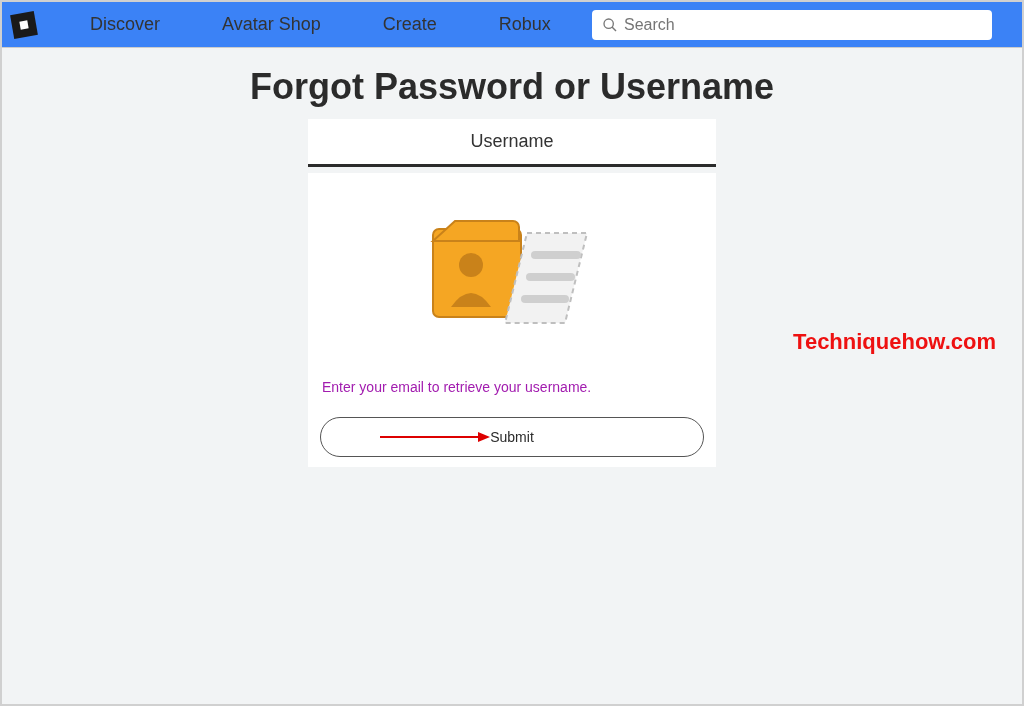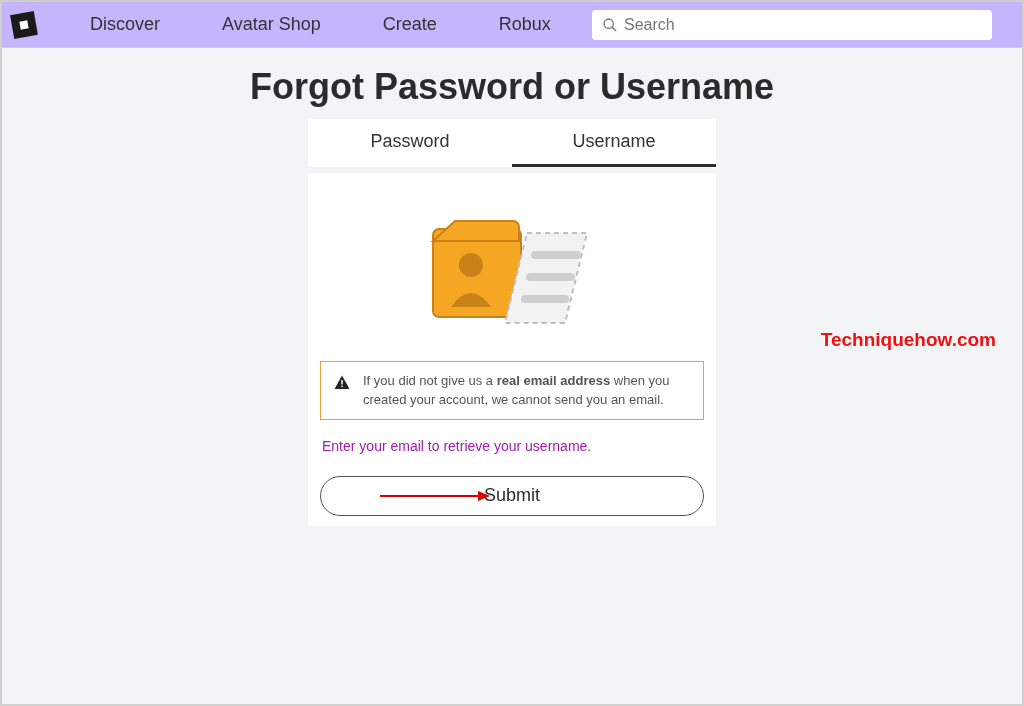--- a/index.html
+++ b/index.html
@@ -6,21 +6,21 @@
   body {
     font-family: -apple-system, BlinkMacSystemFont, "Segoe UI", Helvetica, Arial, sans-serif;
     background: #f2f4f5;
     width: 1024px;
     height: 706px;
     overflow: hidden;
     border: 2px solid #d0d0d0;
   }
   .topbar {
     height: 46px;
-    background: #c4b5fd;
+    background: #3b82f6;
     display: flex;
     align-items: center;
     padding: 0 10px;
     gap: 6px;
     border-bottom: 1px solid #ccc;
   }
   .logo {
     width: 24px; height: 24px;
     background: #1a1a1a;
     display: inline-flex;
@@ -121,21 +121,21 @@
     color: #888;
     outline: none;
   }
   .submit-wrap { position: relative; margin-top: 22px; }
   .submit-btn {
     width: 100%;
     height: 40px;
     border: 1px solid #555;
     border-radius: 20px;
     background: #fff;
-    font-size: 18px;
+    font-size: 14px;
     color: #2b2b2b;
     cursor: pointer;
   }
   .arrow {
     position: absolute;
     left: 60px;
     top: 50%;
     transform: translateY(-50%);
     pointer-events: none;
   }
@@ -145,21 +145,21 @@
     color: #2b2b2b;
     margin: 16px 4px 0;
     cursor: pointer;
   }
   .watermark {
     position: absolute;
     right: -280px;
     top: 210px;
     color: #e11;
     font-weight: 700;
-    font-size: 19px;
+    font-size: 22px;
   }
 </style>
 </head>
 <body>
 
 <div class="topbar">
   <span class="logo"></span>
   <span class="nav-link">Discover</span>
   <span class="nav-link">Avatar Shop</span>
   <span class="nav-link">Create</span>
@@ -170,21 +170,20 @@
         <line x1="21" y1="21" x2="15" y2="15"></line>
       </svg>
     <input placeholder="Search" style="">
   </div>
 </div>
 
 <h1 class="page-title">Forgot Password or Username</h1>
 
 <div class="card">
   <div class="tabs">
-    <div class="tab">Password</div>
     <div class="tab active">Username</div>
   </div>
 
   <div class="panel">
     <div class="illus">
       <svg width="170" height="120" viewBox="0 0 170 120">
         <g>
           <rect x="6" y="18" width="88" height="88" rx="6" fill="#f5a623" stroke="#c9821a" stroke-width="2"></rect>
           <path d="M6 30 L28 10 H86 a6 6 0 0 1 6 6 V30 Z" fill="#f5a623" stroke="#c9821a" stroke-width="2"></path>
           <circle cx="44" cy="54" r="12" fill="#c9821a"></circle>
@@ -192,30 +191,20 @@
         </g>
         <g>
           <path d="M100 22 L160 22 L138 112 L78 112 Z" fill="#f2f2f2" stroke="#bfbfbf" stroke-width="2" stroke-dasharray="5 4"></path>
           <line x1="108" y1="44" x2="150" y2="44" stroke="#cfcfcf" stroke-width="8" stroke-linecap="round"></line>
           <line x1="103" y1="66" x2="144" y2="66" stroke="#cfcfcf" stroke-width="8" stroke-linecap="round"></line>
           <line x1="98" y1="88" x2="138" y2="88" stroke="#cfcfcf" stroke-width="8" stroke-linecap="round"></line>
         </g>
       </svg>
     </div>
 
-    <div class="alert">
-      <svg width="18" height="18" viewBox="0 0 24 24">
-          <path d="M12 2 L22 20 H2 Z" fill="#222"></path>
-          <rect x="11" y="8" width="2" height="6" fill="#fff"></rect>
-          <rect x="11" y="15.5" width="2" height="2" fill="#fff"></rect>
-        </svg>
-      <div>
-        <span>If you did not give us a </span><b>real email address</b><span> when you created your account, we cannot send you an email.</span>
-      </div>
-    </div>
 
     <div class="instruction">Enter your email to retrieve your username.</div>
 
 
     <div class="submit-wrap">
       <button class="submit-btn">Submit</button>
       <svg class="arrow" width="110" height="14" viewBox="0 0 110 14">
           <line x1="0" y1="7" x2="98" y2="7" stroke="#d00" stroke-width="2"></line>
           <polygon points="98,2 110,7 98,12" fill="#d00"></polygon>
         </svg>

